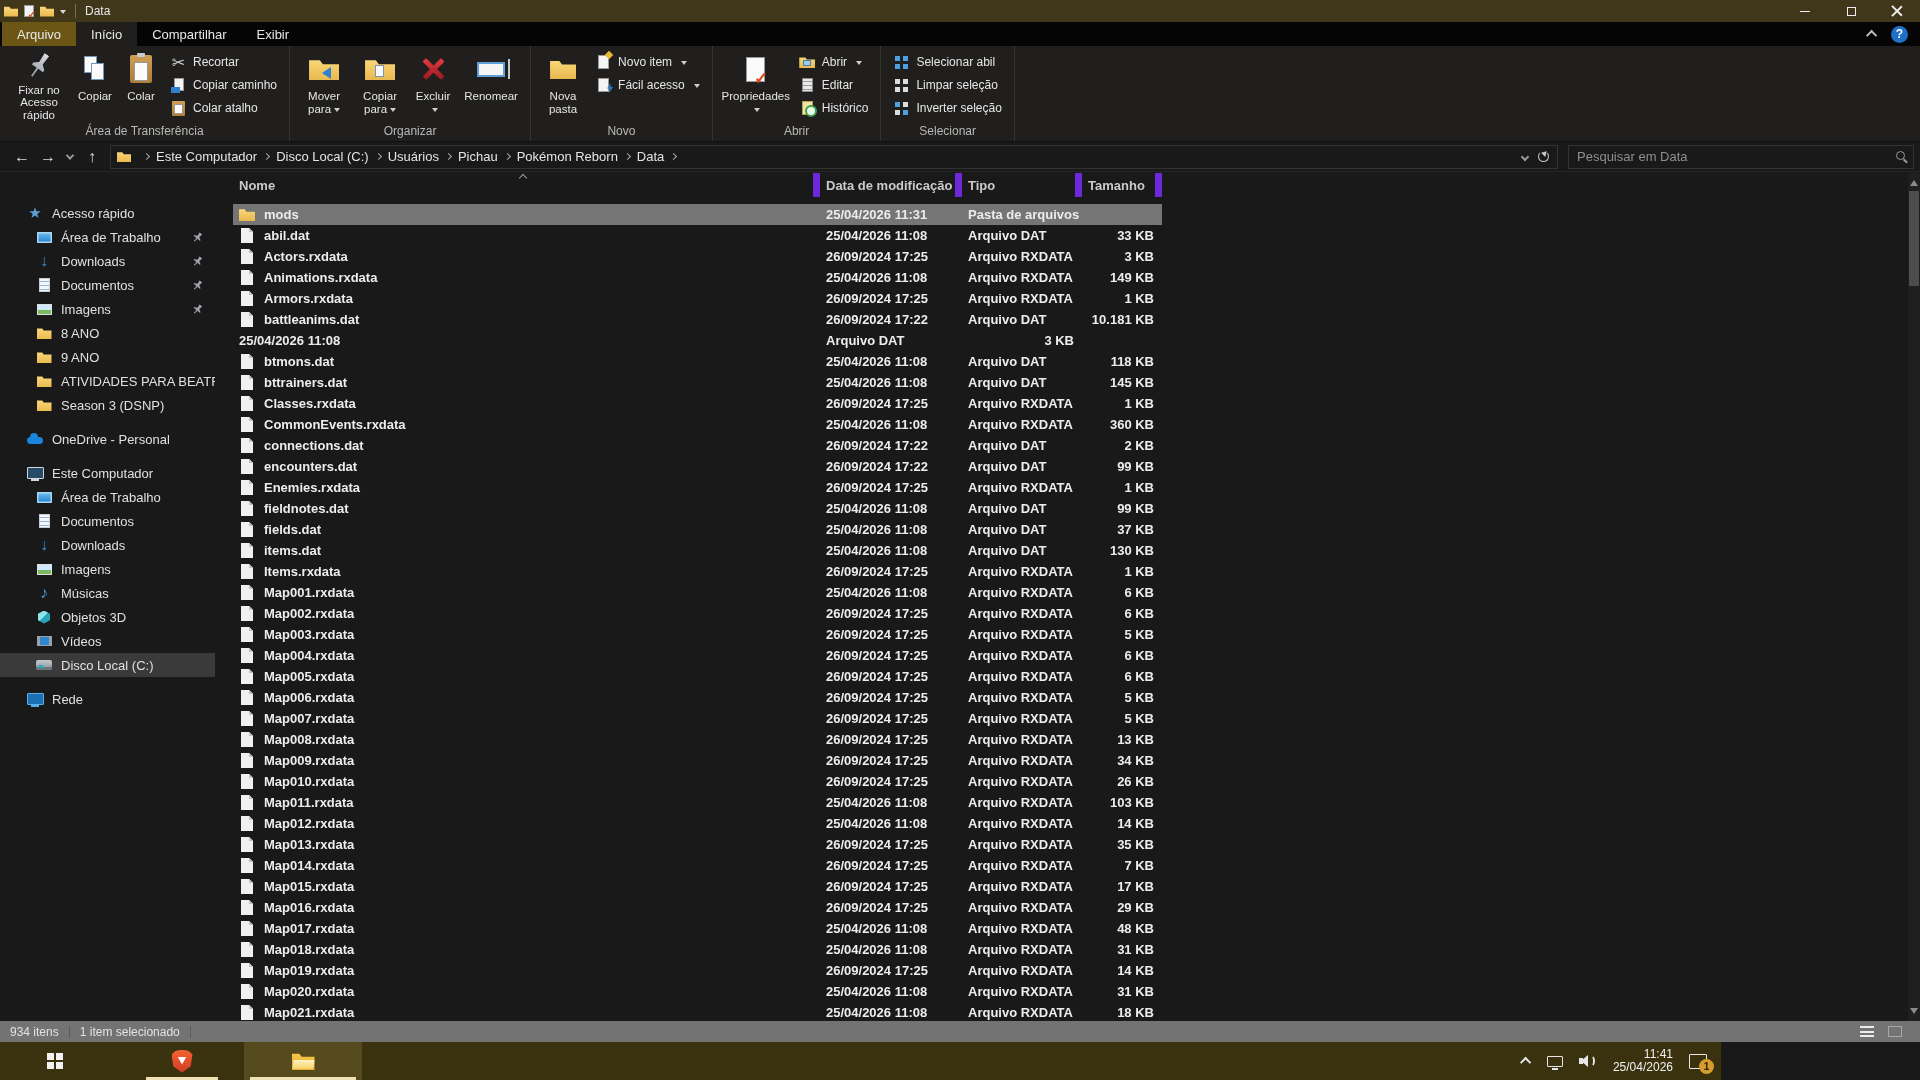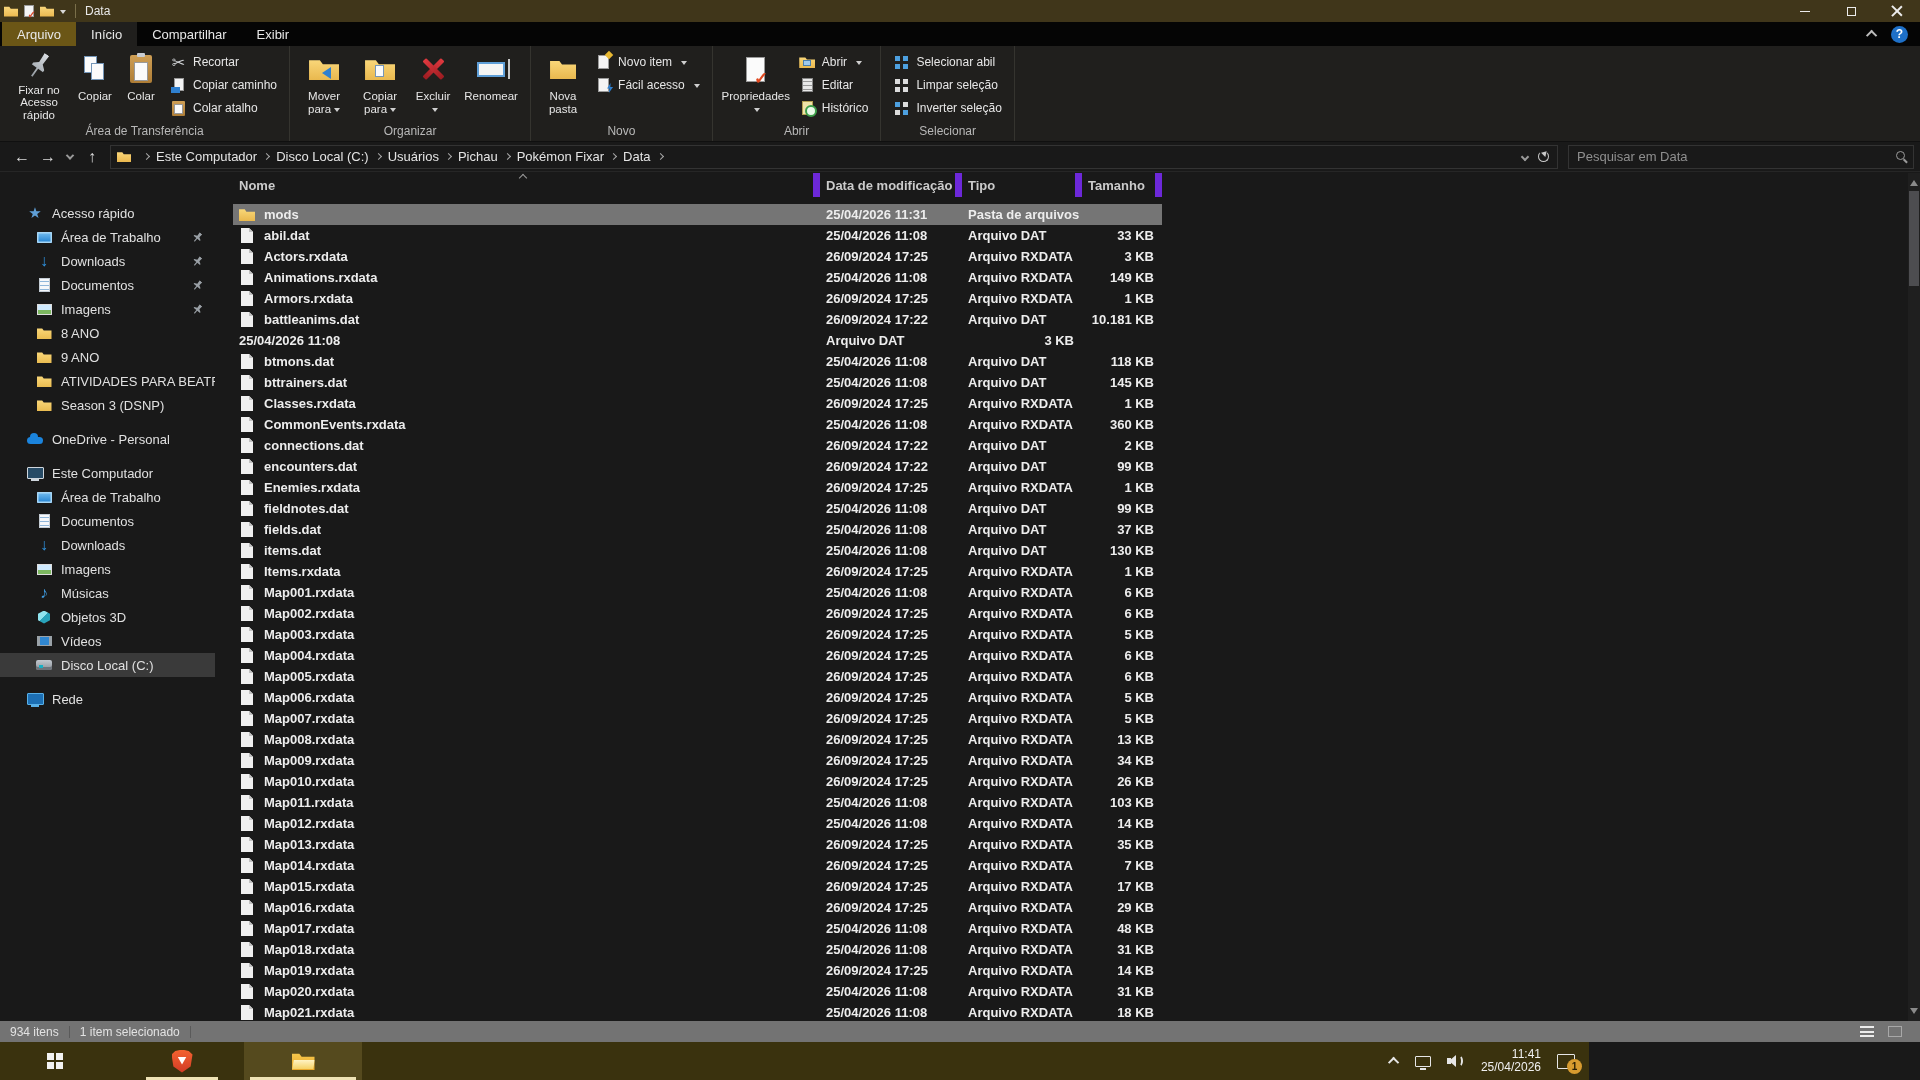--- a/index.html
+++ b/index.html
@@ -157,21 +157,21 @@
   .sb-thumb { position:absolute; left:1px; top:18px; width:10px; height:95px; background:#4d4d50; }
 
   
   .statusbar { position:absolute; top:1021px; left:0; width:1920px; height:21px; background:#737373; display:flex; align-items:center; color:#e2e2e2; font-size:12px; padding-left:10px; }
   .st-sep { width:1px; height:12px; background:#5a5a5a; margin:0 10px; }
   .st-right { margin-left:auto; display:flex; align-items:center; gap:14px; padding-right:18px; }
   .vt-details { width:14px; height:11px; background:repeating-linear-gradient(180deg,#ececec 0 2px,transparent 2px 4.5px); }
   .vt-thumbs { width:14px; height:11px; border:1.5px solid #a8a8a8; }
 
   
-  .taskbar { position:absolute; top:1042px; left:0; width:1589px; height:38px; background:#3a320e; display:flex; align-items:stretch; }
+  .taskbar { position:absolute; top:1042px; left:0; width:1721px; height:38px; background:#3a320e; display:flex; align-items:stretch; }
   .tb-btn { display:flex; align-items:center; justify-content:center; position:relative; }
   .tb-start { width:62px; margin-left:24px; }
   .win-logo { position:relative; width:17px; height:17px; }
   .win-logo::before { content:""; position:absolute; width:7px; height:7px; background:#f2f2f2; box-shadow:9px 0 0 #f2f2f2,0 9px 0 #f2f2f2,9px 9px 0 #f2f2f2; }
   .tb-brave { width:84px; margin-left:54px; }
   .tb-brave::after { content:""; position:absolute; bottom:0; left:6px; right:6px; height:3px; background:#efe3b5; }
   .brave-shield { width:21px; height:23px; background:linear-gradient(#f3622f,#d13b26); clip-path:polygon(50% 0,82% 7%,100% 22%,91% 74%,50% 100%,9% 74%,0 22%,18% 7%); position:relative; }
   .brave-shield::after { content:""; position:absolute; left:6px; top:7px; width:9px; height:8px; background:#fff; clip-path:polygon(0 0,100% 0,50% 100%); }
   .tb-explorer { width:118px; margin-left:20px; background:#554a1e; }
   .tb-explorer::after { content:""; position:absolute; bottom:0; left:6px; right:6px; height:3px; background:#efe3b5; }
@@ -413,21 +413,21 @@
         </span>
         <span class="crumb-wrap">
           <button class="crumb">Usuários</button>
           <span class="bc-chev"></span>
         </span>
         <span class="crumb-wrap">
           <button class="crumb">Pichau</button>
           <span class="bc-chev"></span>
         </span>
         <span class="crumb-wrap">
-          <button class="crumb">Pokémon Fixar</button>
+          <button class="crumb">Pokémon Reborn</button>
           <span class="bc-chev"></span>
         </span>
         <span class="crumb-wrap">
           <button class="crumb">Data</button>
           <span class="bc-chev"></span>
         </span>
       <span class="addr-right">
         <span class="addr-dd"></span>
         <span class="refresh"></span>
       </span>

